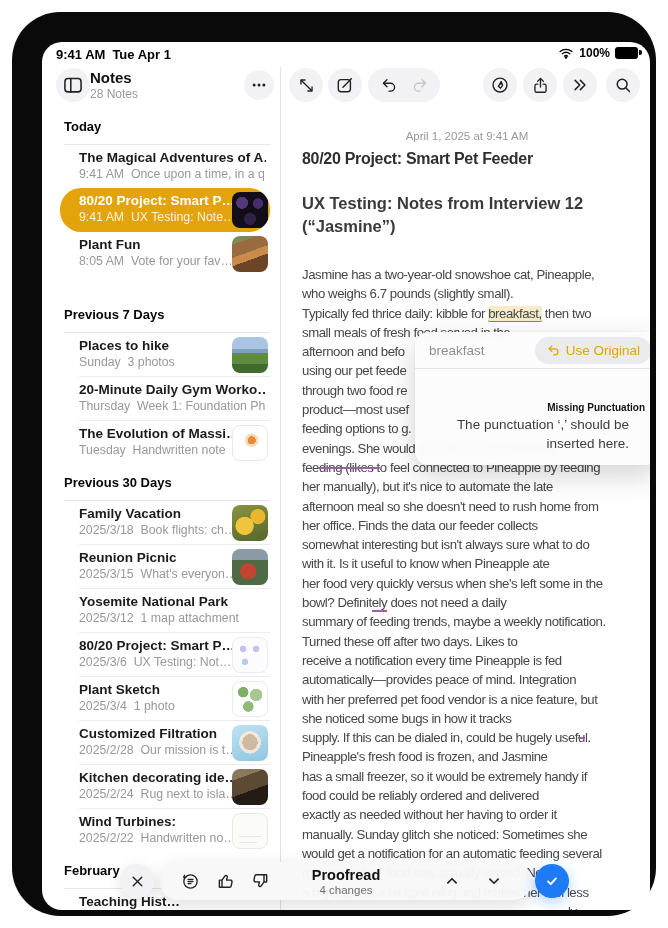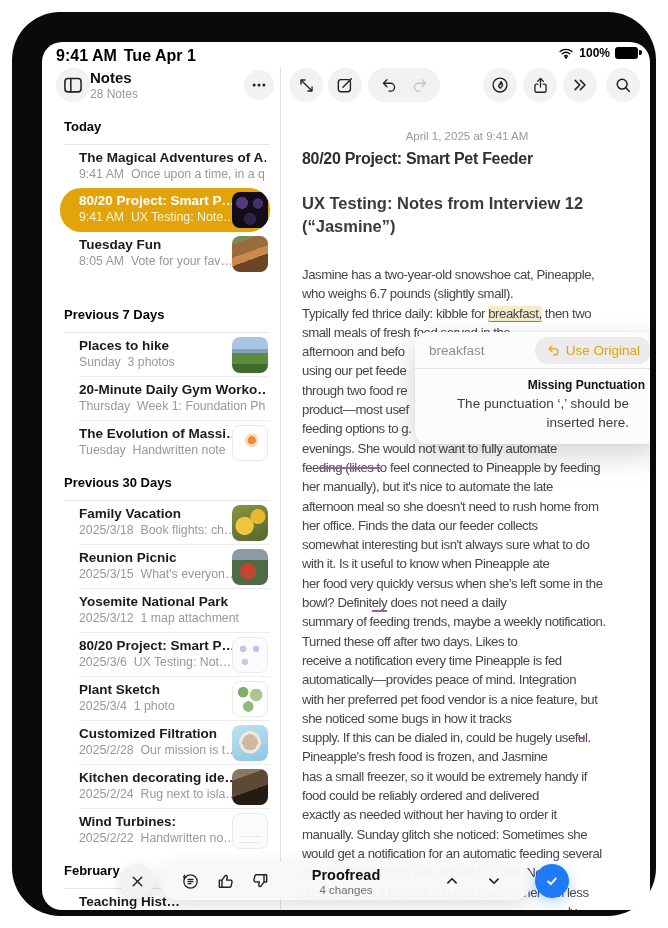--- a/index.html
+++ b/index.html
@@ -3,21 +3,21 @@
 <meta charset="utf-8">
 <style>
   * { margin:0; padding:0; box-sizing:border-box; }
   body { width:668px; height:928px; background:#fff; font-family:"Liberation Sans", sans-serif; }
   .page { position:relative; width:668px; height:928px; background:#fff; overflow:hidden; }
   .device { position:absolute; left:12px; top:12px; width:644px; height:904px; background:#0a0a0b; border-radius:48px; }
   .screen { position:absolute; left:30px; top:30px; width:608px; height:868px; background:#fff; border-radius:20px; overflow:hidden; }
 
   
   .statusbar { position:absolute; left:0; top:0; width:100%; height:24px; }
-  .sb-left { position:absolute; left:14px; top:5px; display:flex; gap:7px; font-size:16px; font-weight:700; color:#000; }
+  .sb-left { position:absolute; left:14px; top:5px; display:flex; gap:7px; font-size:13px; font-weight:700; color:#000; }
   .sb-right { position:absolute; right:12px; top:4px; display:flex; align-items:center; gap:5px; font-size:12px; font-weight:700; color:#000; }
   .battery { position:relative; width:23px; height:11.5px; background:#000; border-radius:3px; }
   .battery::after { content:""; position:absolute; right:-3.5px; top:3.2px; width:2.2px; height:5px; background:#000; border-radius:0 2px 2px 0; }
 
   
   .sidebar { position:absolute; left:0; top:24px; width:238px; bottom:0; overflow:hidden; }
   .side-header { position:absolute; left:0; top:0; width:100%; height:44px;padding-left:36px; }
   .circle-btn { display:flex; align-items:center; justify-content:center; background:#f2f2f4; border-radius:50%; cursor:pointer; }
   .toggle-btn { position:absolute; left:14px; top:2px; width:34px; height:34px; }
   .side-titles { position:absolute; left:48px; top:3px; }
@@ -70,21 +70,21 @@
   .seg-ul { border-bottom:2px solid #a05ea8; }
 
   
   .popover { position:absolute; left:134px; top:266px; width:244px; background:rgba(252,252,253,.94); border-radius:14px; box-shadow:0 10px 30px rgba(0,0,0,.18), 0 0 0 0.5px rgba(0,0,0,.05); z-index:30; backdrop-filter:blur(6px);text-align:right; }
   .pop-row1 { display:flex; align-items:center; justify-content:space-between; padding:6px 8px 6px 14px; height:36px; }
   .pop-original { font-size:13.5px; color:#8e8e93; }
   .use-original { display:flex; align-items:center; gap:5px; background:#ebebee; border-radius:14px; height:27px; padding:0 11px; cursor:pointer; }
   .use-original span { font-size:13.5px; font-weight:500; color:#e2a400; }
   .pop-div { height:1px; background:#e4e4e7; }
   .pop-body { padding:9px 14px 12px; }
-  .pop-title { font-size:12px; font-weight:700; color:#131316; }
+  .pop-title { font-size:10px; font-weight:700; color:#131316;margin-top:24px; }
   .pop-desc { font-size:13.5px; color:#3c3c40; line-height:18.5px; margin-top:3px; width:200px; }
 
   
   .pf-close { position:absolute; left:78px; top:822px; width:34px; height:34px; z-index:41; box-shadow:0 4px 14px rgba(0,0,0,.12); }
   .pf-pill { position:absolute; left:118px; top:820px; width:372px; height:38px; background:rgba(248,248,249,.97); border-radius:19px; z-index:40; box-shadow:0 6px 20px rgba(0,0,0,.13); display:flex; align-items:center; padding:0 16px; }
   .pf-icon { display:flex; align-items:center; justify-content:center; width:28px; height:28px; cursor:pointer; }
   .pf-center { position:absolute; left:0; top:0; width:100%; height:100%; display:flex; flex-direction:column; align-items:center; justify-content:center; pointer-events:none; }
   .pf-title { font-size:14.5px; font-weight:700; color:#111; }
   .pf-sub { font-size:11.5px; color:#6f6f74; margin-top:1px; }
   .pf-chevrons { position:absolute; right:24px; top:0; height:100%; display:flex; align-items:center; gap:14px; }
@@ -146,21 +146,21 @@
             <div class="row">
               <span class="row-title">The Magical Adventures of A…</span>
               <span class="row-sub">9:41 AM  Once upon a time, in a q…</span>
             </div>
             <div class="row sel has-thumb">
               <span class="row-title">80/20 Project: Smart P…</span>
               <span class="row-sub">9:41 AM  UX Testing: Note…</span>
               <div class="thumb th-app-screenshot-dark"></div>
             </div>
             <div class="row has-thumb">
-              <span class="row-title">Tuesday Fun</span>
+              <span class="row-title">Plant Fun</span>
               <span class="row-sub">8:05 AM  Vote for your fav…</span>
               <div class="thumb th-family-photo"></div>
             </div>
             <div class="sec-header later">Previous 7 Days</div>
             <div class="sec-line"></div>
             <div class="row has-thumb">
               <span class="row-title">Places to hike</span>
               <span class="row-sub">Sunday  3 photos</span>
               <div class="thumb th-mountain-photo"></div>
             </div>

